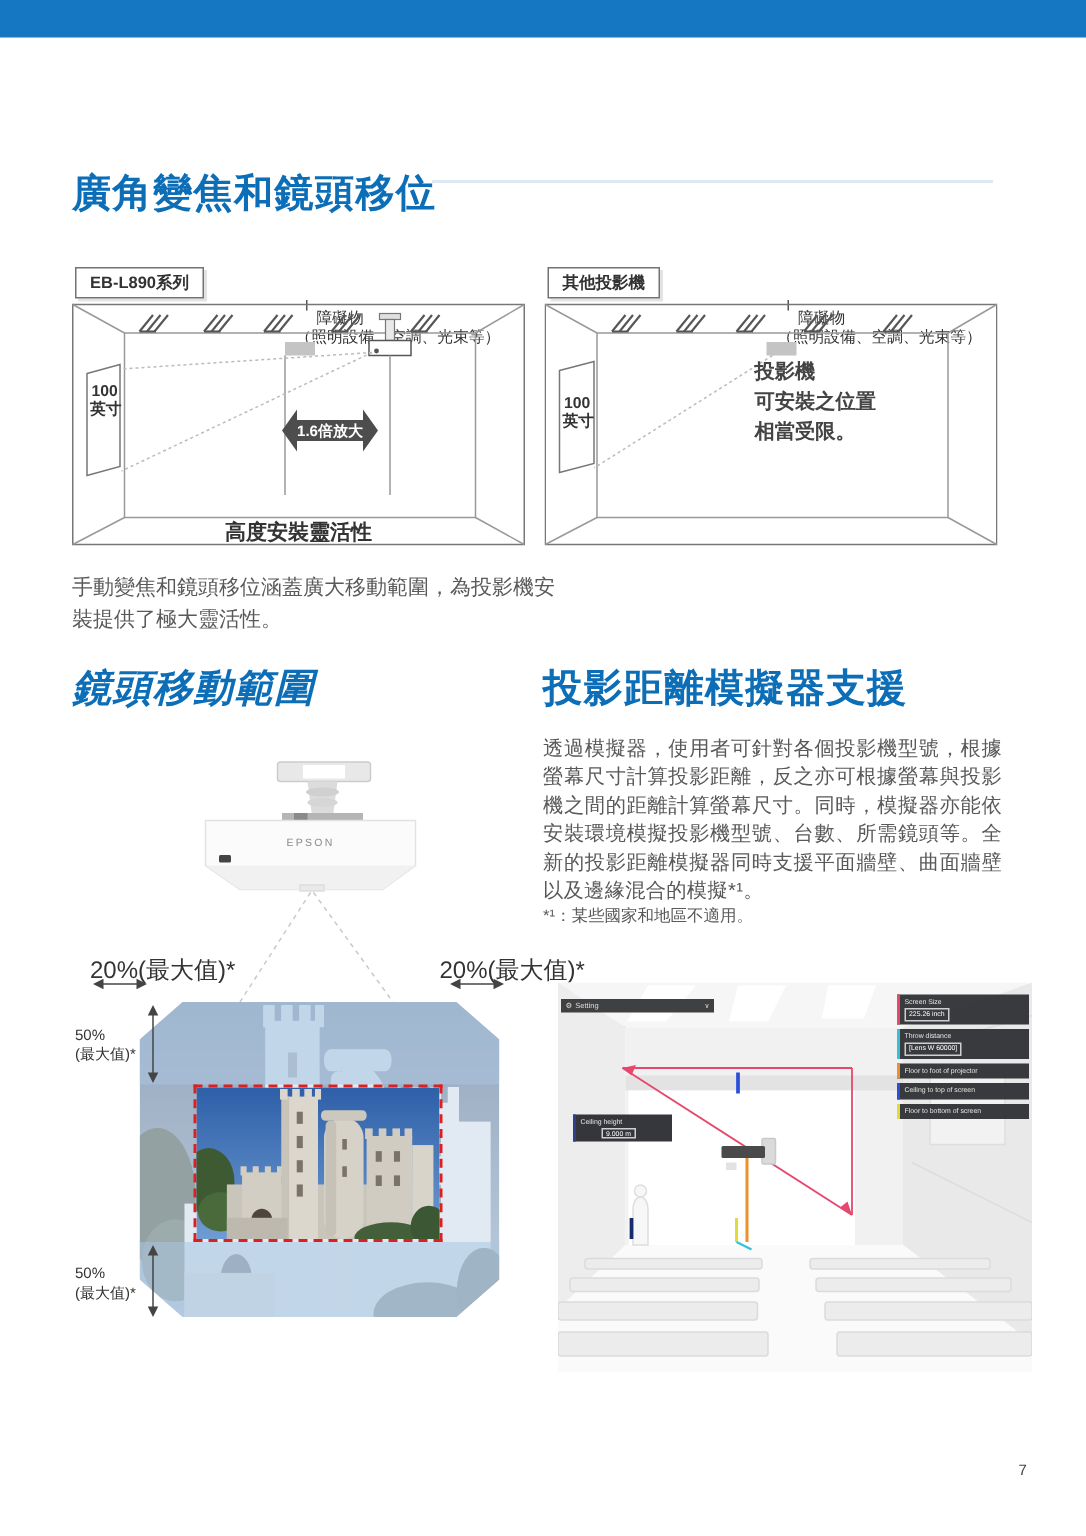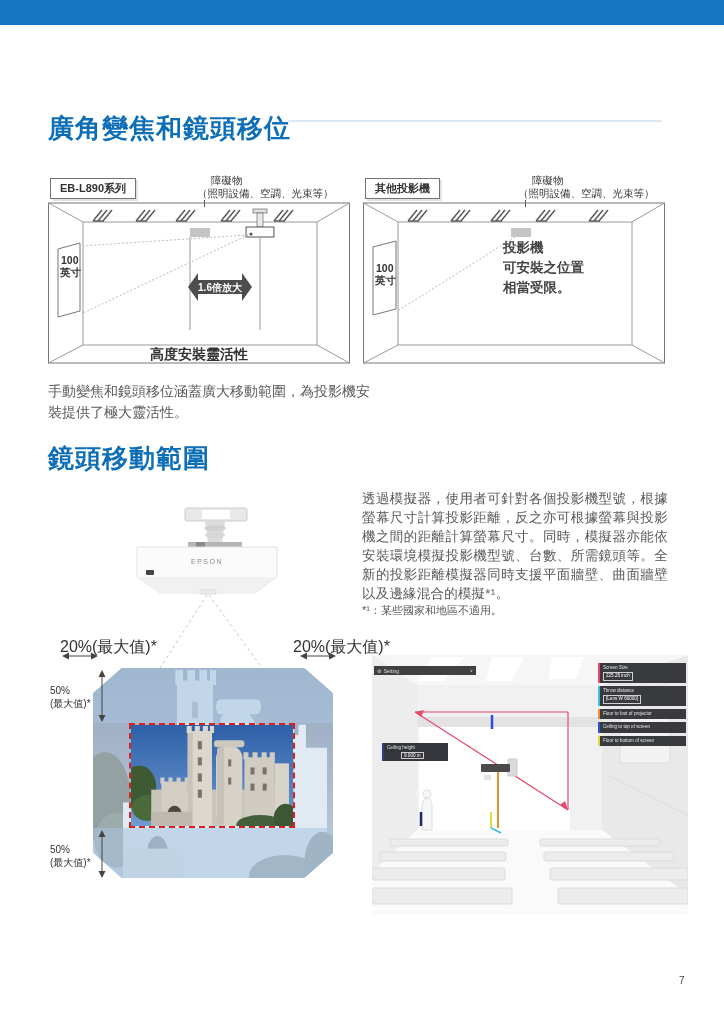--- a/index.html
+++ b/index.html
@@ -9,21 +9,21 @@
   .header-bar{left:0;top:0;width:724px;height:25px;background:#1577c2;}
   .h1{font-size:26px;font-weight:bold;color:#0d6eb8;letter-spacing:1px;white-space:nowrap;}
   .divider{left:288px;top:120px;width:374px;height:2px;background:#dce8f2;}
   .bodytext{font-size:14px;color:#595959;line-height:21px;}
   .bodytext2{font-size:13.5px;color:#595959;line-height:19px;text-align:justify;letter-spacing:.2px;}
   .footnote{font-size:11px;color:#595959;}
   .fig{width:302px;height:192px;}
   .tagbox{left:2px;top:4px;background:#fff;border:1px solid #737373;box-shadow:2px 2px 0 #e3e3e3;
           padding:2px 9px;font-size:11px;font-weight:bold;color:#333;white-space:nowrap;}
   .obslabel{font-size:10.5px;color:#333;line-height:13px;white-space:nowrap;}
-  .obslabel .t1{padding-left:14px;}
+  .obslabel .t1{padding-left:14px;margin-top:32px;}
   .octagon{left:93px;top:668px;width:240px;height:210px;background:#c3d5e7;
            clip-path:polygon(12% 0,88% 0,100% 12%,100% 88%,88% 100%,12% 100%,0 88%,0 12%);}
   .fadedcastle{position:absolute;left:0;top:0;width:100%;height:100%;filter:saturate(.25) brightness(1.32);opacity:.5;}
   .blueband{position:absolute;left:0;width:100%;background:rgba(170,196,224,.55);}
   .sharprect{position:absolute;left:36px;top:55px;width:166px;height:105px;border:2px dashed #dd1f1f;box-sizing:border-box;}
   .shiftlabel{font-size:16px;color:#333;white-space:nowrap;}
   .vlabel{font-size:10px;color:#333;text-align:left;width:46px;line-height:13px;}
   .caption2{font-size:15px;color:#555;line-height:23px;}
   .sim{left:372px;top:655px;width:316px;height:260px;background:#fdfdfd;}
   .sim-toolbar{position:absolute;left:2px;top:11px;width:102px;height:9px;background:#3f4042;color:#ddd;
@@ -169,21 +169,22 @@
       <text x="13" y="70" font-size="10.5" font-weight="bold" fill="#333">100</text>
       <text x="12" y="82" font-size="10.5" font-weight="bold" fill="#333">英寸</text>
       <text x="140" y="50" font-size="13.5" font-weight="600" fill="#444">投影機</text>
       <text x="140" y="70" font-size="13.5" font-weight="600" fill="#444">可安裝之位置</text>
       <text x="140" y="90" font-size="13.5" font-weight="600" fill="#444">相當受限。</text>
     </svg>
   </div>
 
   <div class="abs bodytext" style="left:48px;top:381px;width:334px;">手動變焦和鏡頭移位涵蓋廣大移動範圍，為投影機安裝提供了極大靈活性。</div>
 
-  <div class="abs h1" style="left:48px;top:441px;">鏡頭移動範圍</div>
+  <div class="abs h1" style="left:48px;top:441px;font-style:italic;">鏡頭移動範圍</div>
+  <div class="abs h1" style="left:362px;top:441px;">投影距離模擬器支援</div>
 
   <div class="abs bodytext2" style="left:362px;top:489px;width:306px;">透過模擬器，使用者可針對各個投影機型號，根據螢幕尺寸計算投影距離，反之亦可根據螢幕與投影機之間的距離計算螢幕尺寸。同時，模擬器亦能依安裝環境模擬投影機型號、台數、所需鏡頭等。全新的投影距離模擬器同時支援平面牆壁、曲面牆壁以及邊緣混合的模擬*¹。</div>
   <div class="abs footnote" style="left:362px;top:603px;">*¹：某些國家和地區不適用。</div>
 
   <svg class="abs" style="left:130px;top:500px;" width="160" height="170" viewBox="0 0 160 170">
     <rect x="55" y="8" width="62" height="13" rx="2" fill="#e8e8e8" stroke="#cccccc"></rect>
     <rect x="72" y="10" width="28" height="9" fill="#ffffff"></rect>
     <polygon points="75,21 95,21 92,44 78,44" fill="#dcdcdc"></polygon>
     <ellipse cx="85" cy="28" rx="11" ry="3" fill="#d0d0d0"></ellipse>
     <ellipse cx="85" cy="35" rx="10" ry="3" fill="#d6d6d6"></ellipse>

